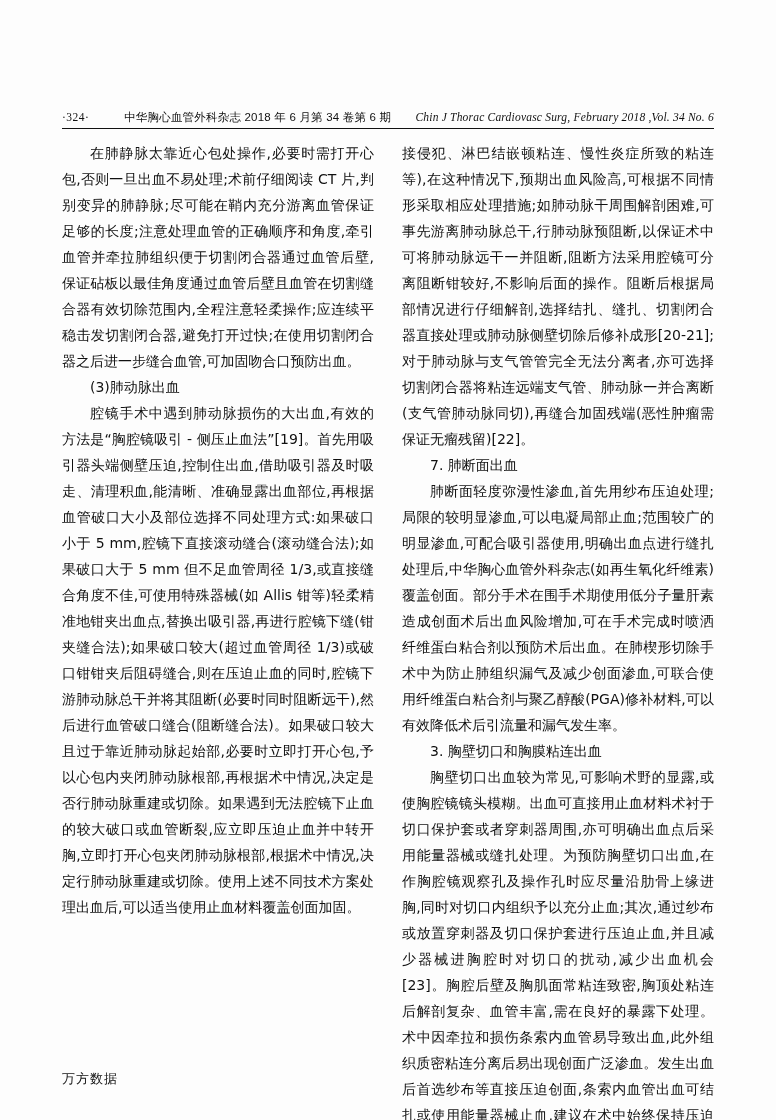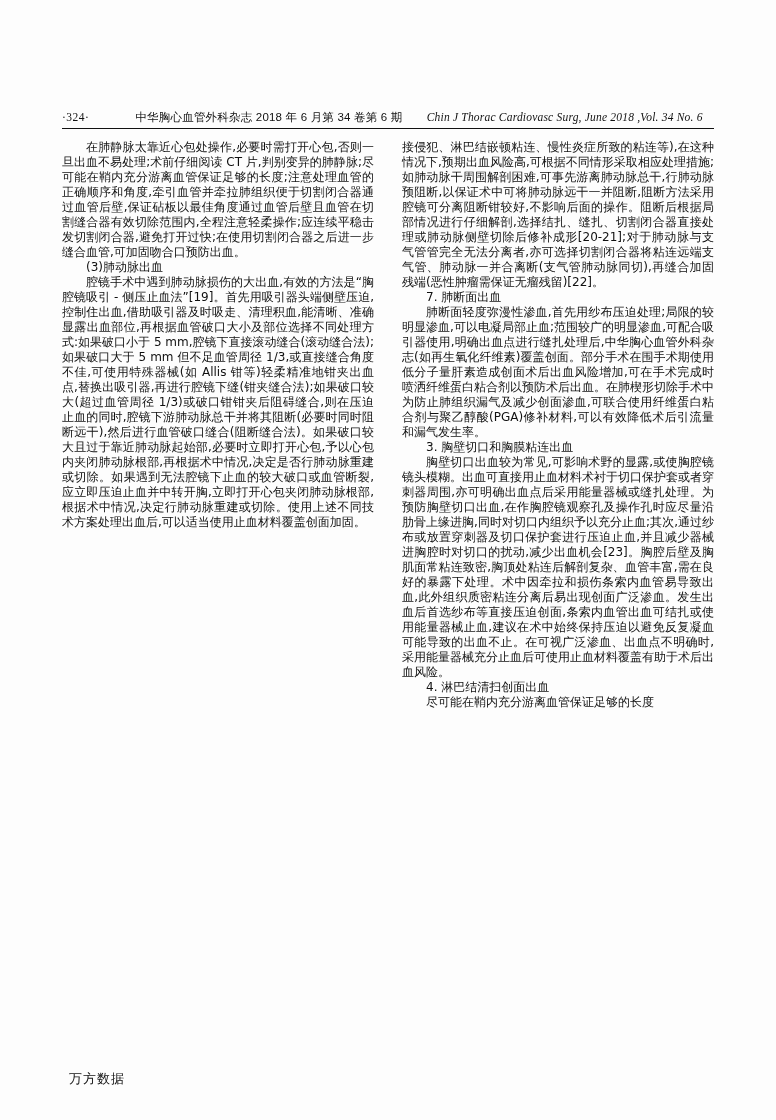--- a/index.html
+++ b/index.html
@@ -71,56 +71,55 @@
     left: 62px;
     width: 652px;
     height: 900px;
     display: flex;
     gap: 28px;
   }
   .col {
     width: 312px;
     flex: 0 0 312px;
     font-family: "DejaVu Sans", sans-serif;
-    font-size: 12px;
-    line-height: 15px;
+    font-size: 14px;
+    line-height: 26px;
     text-align: justify;
     text-justify: inter-character;
     color: #101010;
   }
   .col p {
     margin: 0;
     text-indent: 0;
   }
   .col p.ind {
     text-indent: 2em;
   }
   
   .footer {
     position: absolute;
     left: 62px;
     top: 1070px;
     font-family: "DejaVu Sans", sans-serif;
     font-size: 13px;
     color: #111;
     letter-spacing: 1px;
-    margin-left: 7px;
   }
 </style>
 </head>
 <body>
 
 <div class="page">
 
   <div class="header">
     <span class="folio">·324·</span>
     <span class="head-center">
       <span class="head-cn">中华胸心血管外科杂志 2018 年 6 月第 34 卷第 6 期</span>
       <span style="display:inline-block;width:18px"></span>
-      <span class="head-en">Chin J Thorac Cardiovasc Surg, June 2018 ,Vol. 34 No. 6</span>
+      <span class="head-en">Chin J Thorac Cardiovasc Surg, February 2018 ,Vol. 34 No. 6</span>
     </span>
   </div>
   <div class="rule"></div>
 
   <div class="columns">
 
     <div class="col">
       <p class="ind">在肺静脉太靠近心包处操作,必要时需打开心包,否则一旦出血不易处理;术前仔细阅读 CT 片,判别变异的肺静脉;尽可能在鞘内充分游离血管保证足够的长度;注意处理血管的正确顺序和角度,牵引血管并牵拉肺组织便于切割闭合器通过血管后壁,保证砧板以最佳角度通过血管后壁且血管在切割缝合器有效切除范围内,全程注意轻柔操作;应连续平稳击发切割闭合器,避免打开过快;在使用切割闭合器之后进一步缝合血管,可加固吻合口预防出血。</p>
       <p class="ind">(3)肺动脉出血</p>
       <p class="ind">腔镜手术中遇到肺动脉损伤的大出血,有效的方法是“胸腔镜吸引 - 侧压止血法”[19]。首先用吸引器头端侧壁压迫,控制住出血,借助吸引器及时吸走、清理积血,能清晰、准确显露出血部位,再根据血管破口大小及部位选择不同处理方式:如果破口小于 5 mm,腔镜下直接滚动缝合(滚动缝合法);如果破口大于 5 mm 但不足血管周径 1/3,或直接缝合角度不佳,可使用特殊器械(如 Allis 钳等)轻柔精准地钳夹出血点,替换出吸引器,再进行腔镜下缝(钳夹缝合法);如果破口较大(超过血管周径 1/3)或破口钳钳夹后阻碍缝合,则在压迫止血的同时,腔镜下游肺动脉总干并将其阻断(必要时同时阻断远干),然后进行血管破口缝合(阻断缝合法)。如果破口较大且过于靠近肺动脉起始部,必要时立即打开心包,予以心包内夹闭肺动脉根部,再根据术中情况,决定是否行肺动脉重建或切除。如果遇到无法腔镜下止血的较大破口或血管断裂,应立即压迫止血并中转开胸,立即打开心包夹闭肺动脉根部,根据术中情况,决定行肺动脉重建或切除。使用上述不同技术方案处理出血后,可以适当使用止血材料覆盖创面加固。</p>

